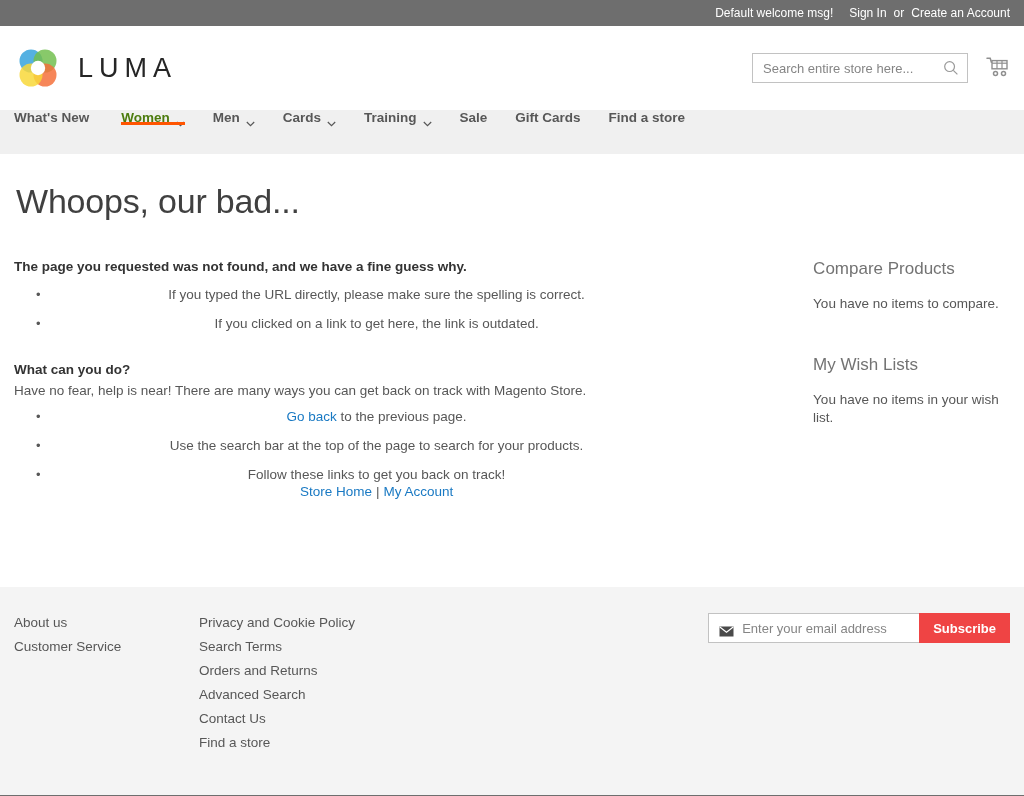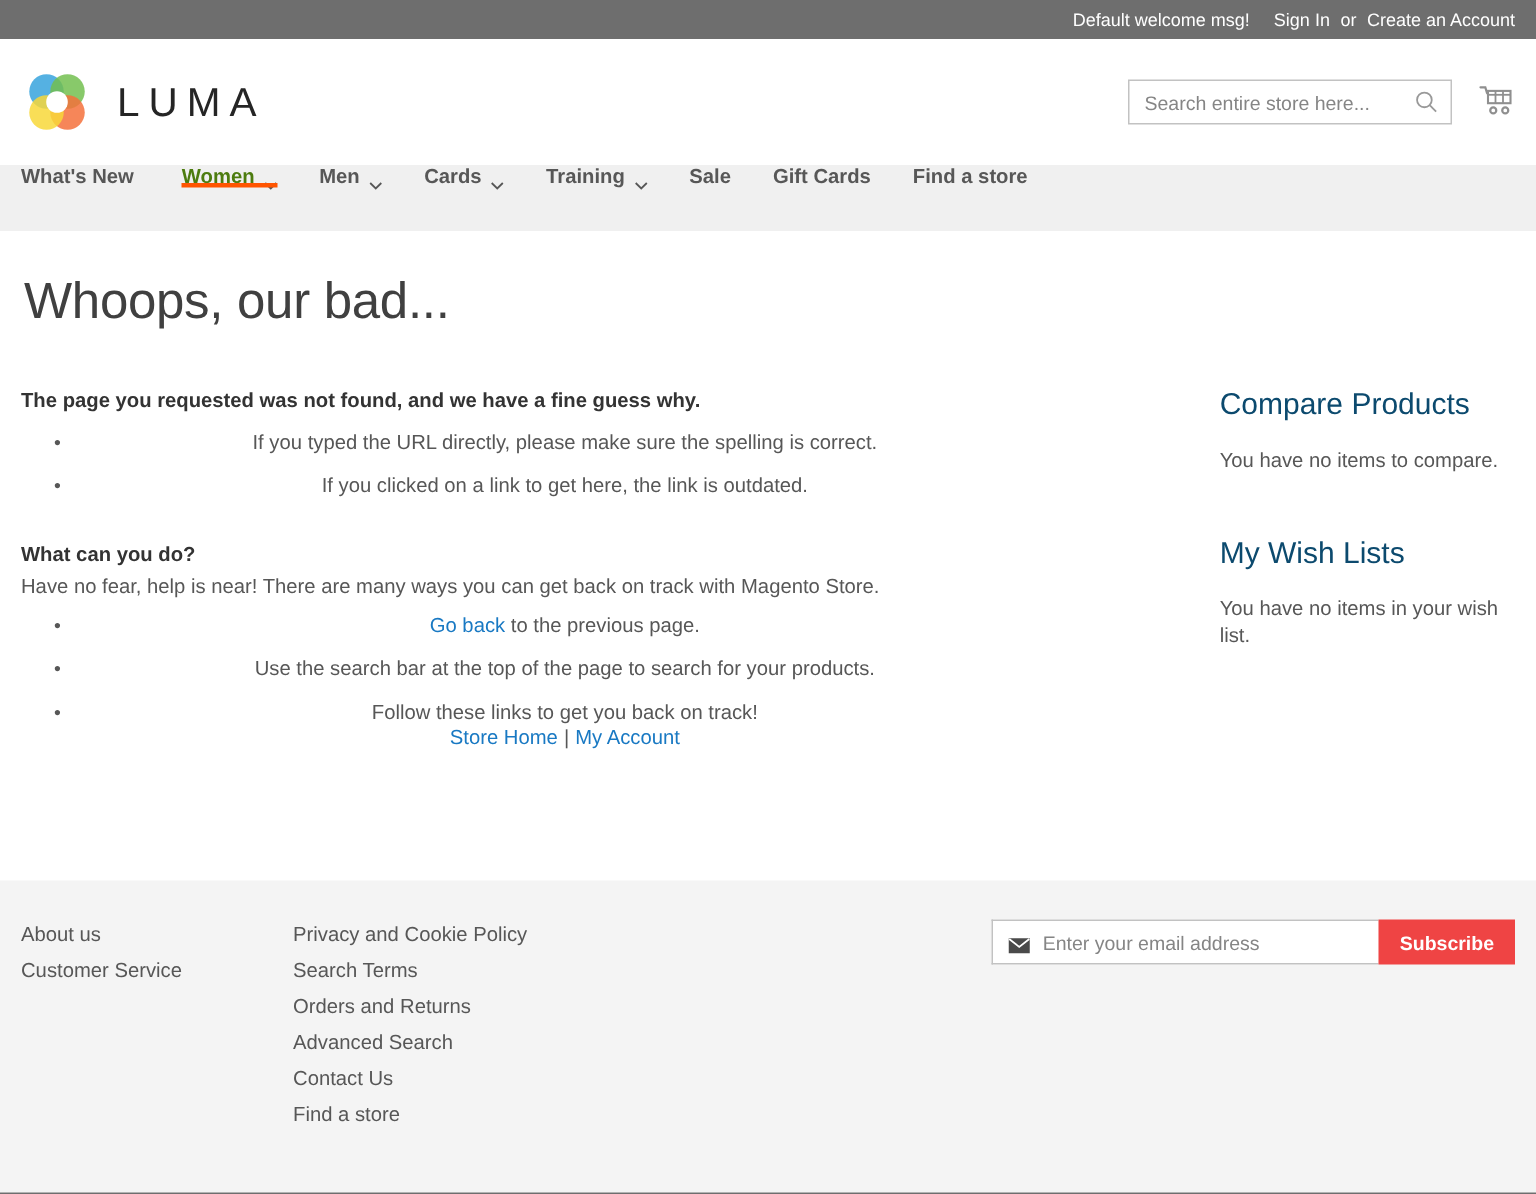--- a/index.html
+++ b/index.html
@@ -157,23 +157,23 @@
     position: absolute;
     left: 0; top: 4px;
     color: #575757;
     font-size: 13px;
   }
   a.lnk { color: #1979c3; text-decoration: none; }
   .links-row { margin-top: 1px; }
   .links-row .pipe { color: #575757; margin: 0 4px; }
 
   .side-title {
-    font-size: 20px;
+    font-size: 17px;
     font-weight: 300;
-    color: #0c4a6e;
+    color: #737373;
     margin-bottom: 16px;
   }
   .side-text {
     font-size: 13.5px;
     color: #575757;
     line-height: 18px;
   }
   .side-block + .side-block { margin-top: 42px; }
 
   
@@ -195,21 +195,21 @@
     width: fit-content;
   }
   .newsletter {
     margin-left: auto;
     display: flex;
     align-items: stretch;
     height: 30px;
     margin-top: 2px;
   }
   .nl-input-wrap {
-    width: 258px;
+    width: 211px;
     background: #fff;
     border: 1px solid #c2c2c2;
     border-right: 0;
     display: flex;
     align-items: center;
     padding-left: 10px;
     gap: 8px;
   }
   .nl-input-wrap input {
     border: 0; outline: none; flex: 1;

